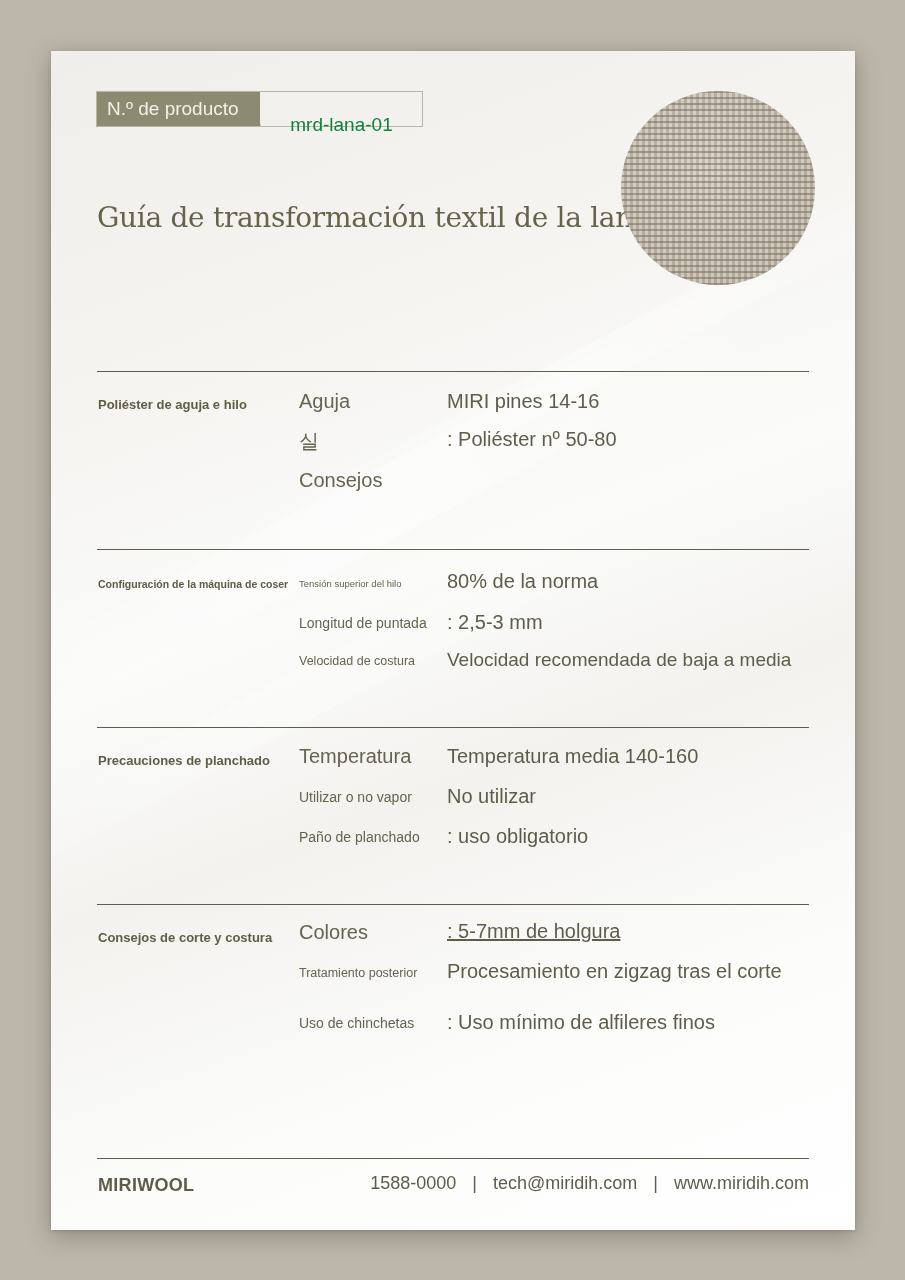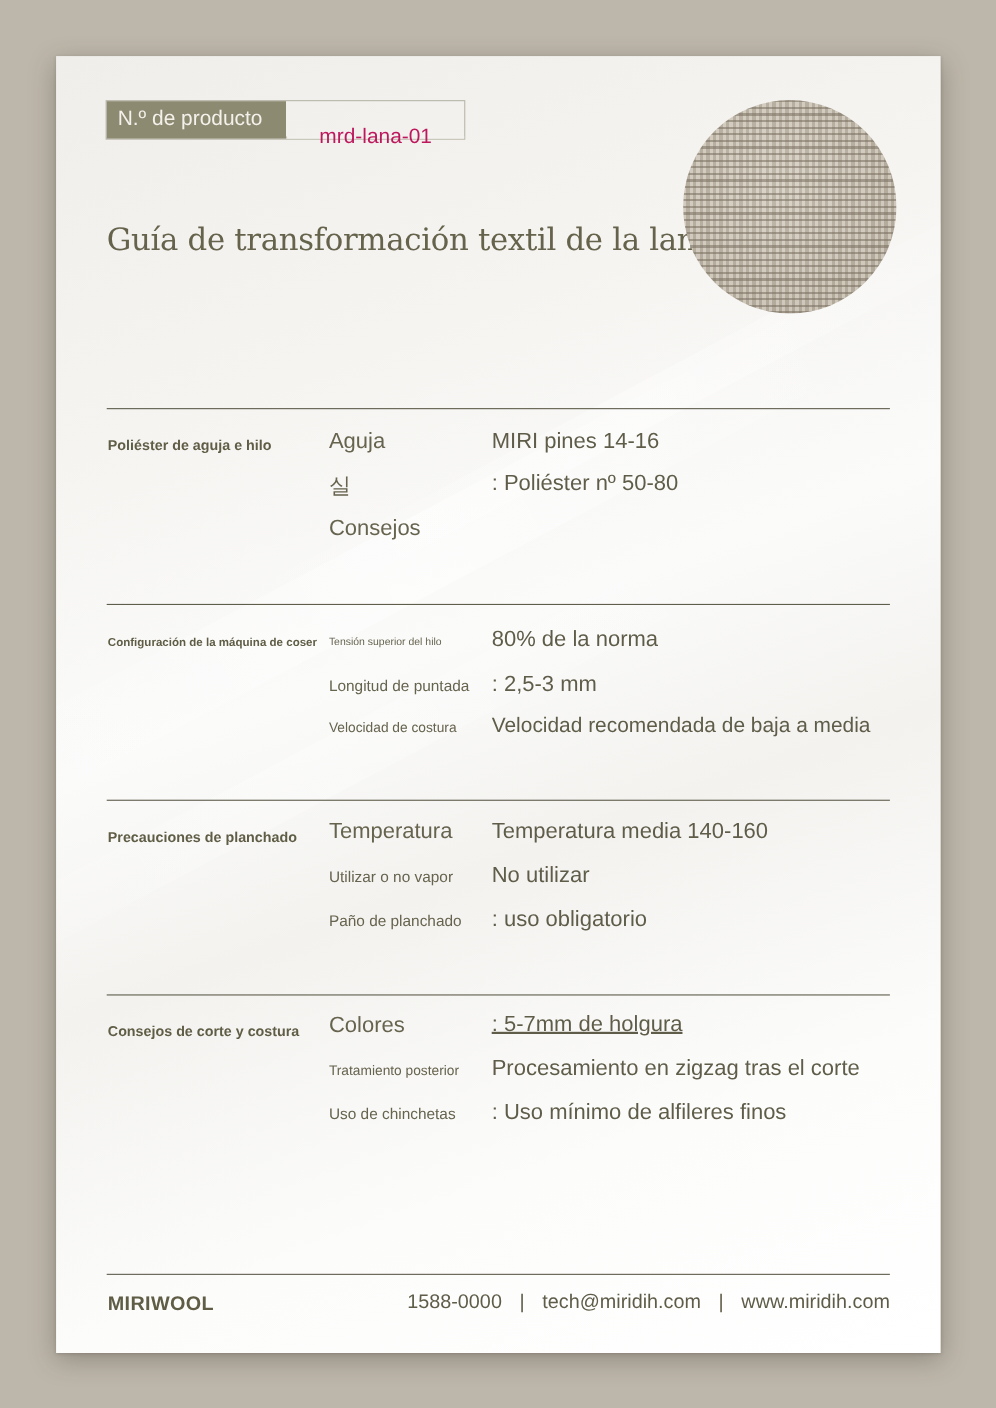--- a/index.html
+++ b/index.html
@@ -31,21 +31,21 @@
       position: absolute; left: 45px; top: 40px;
       height: 36px; display: flex;
       border: 1px solid #b9b6a8;
     }
     .code-label {
       background: #8d8a72; color: #f3f1ea;
       font-size: 19px; padding: 0 10px;
       display: flex; align-items: center; width: 163px;
     }
     .code-value {
-      background: #f3f2ee; color: #be185d;
+      background: #f3f2ee; color: #15803d;
       font-size: 19px; width: 162px;
       display: flex; align-items: center; justify-content: center;
       border-left: 1px solid #c8c5b9;
       margin-top: 32px;
     }
     .title {
       position: absolute; left: 46px; top: 150px;
       font-family: "DejaVu Serif", "Liberation Serif", serif;
       font-size: 28px; color: #66634c; letter-spacing: -0.3px;
       white-space: nowrap;
@@ -162,21 +162,21 @@
   <div class="section" style="top:853px;">
     <div class="sec-title" style="top:25px;">Consejos de corte y costura</div>
     <div class="row" style="top:16px;">
       <span class="k lg">Colores</span>
       <span class="v" style="top:-1px;text-decoration:underline;">: 5-7mm de holgura</span>
     </div>
     <div class="row" style="top:55px;">
       <span class="k sm" style="top:6px;">Tratamiento posterior</span>
       <span class="v">Procesamiento en zigzag tras el corte</span>
     </div>
-    <div class="row" style="top:95px;">
+    <div class="row" style="top:106px;">
       <span class="k md" style="top:4px;">Uso de chinchetas</span>
       <span class="v">: Uso mínimo de alfileres finos</span>
     </div>
   </div>
 
   <div class="footer">
     <div class="brand">MIRIWOOL</div>
     <div class="contact">
       <span>1588-0000</span>
       <span class="sep">|</span>

